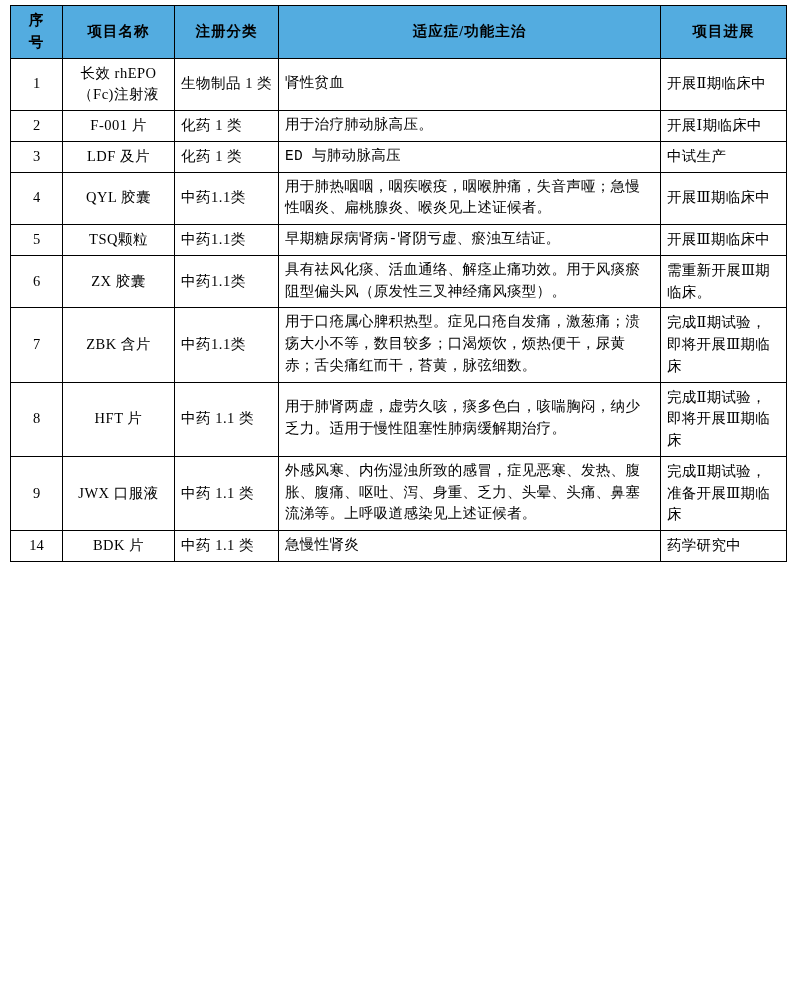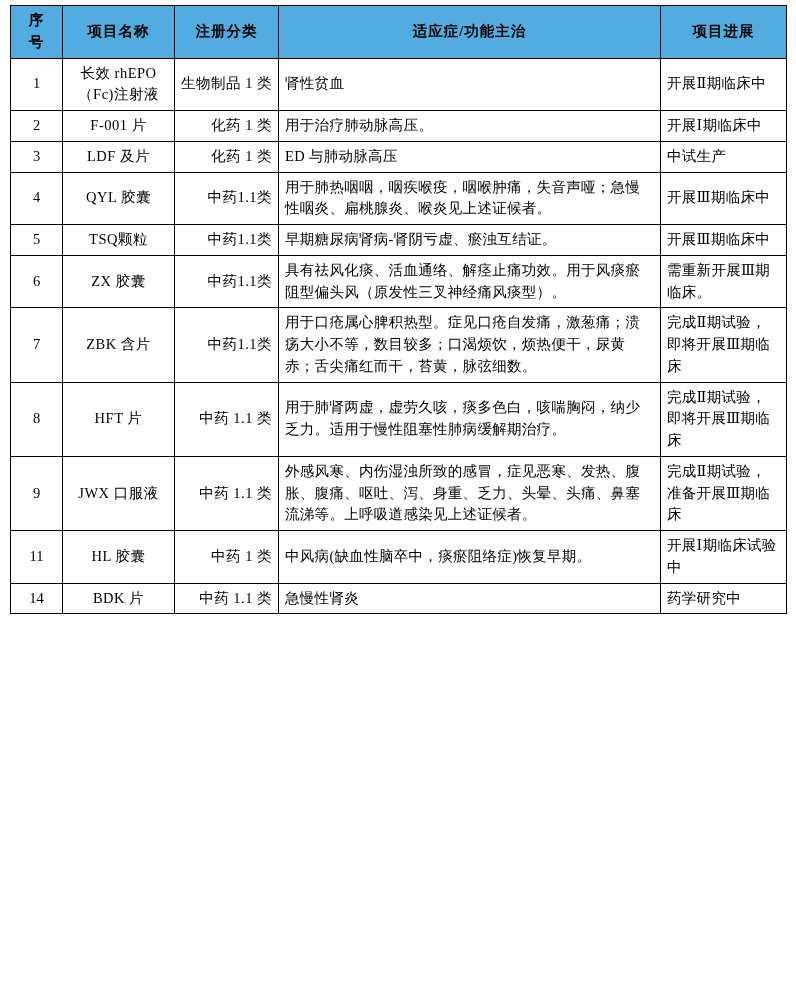--- a/index.html
+++ b/index.html
@@ -51,26 +51,27 @@
   td.no {
     text-align: center;
     font-family: "Liberation Serif", serif;
     font-size: 15px;
   }
   td.name {
     text-align: center;
     letter-spacing: 0.5px;
   }
   td.cls {
-    text-align: right;
+    text-align: left;
     letter-spacing: 0.5px;
   }
   td.ind {
     text-align: left;
     letter-spacing: 0.3px;
+    font-family: Liberation Mono, monospace;
   }
   td.prog {
     text-align: left;
     letter-spacing: 0.3px;
   }
 </style>
 </head>
 <body>
 
 <div class="page">
@@ -149,27 +150,20 @@
         <td class="prog">完成Ⅱ期试验，即将开展Ⅲ期临床</td>
       </tr>
       <tr>
         <td class="no">9</td>
         <td class="name">JWX 口服液</td>
         <td class="cls">中药 1.1 类</td>
         <td class="ind">外感风寒、内伤湿浊所致的感冒，症见恶寒、发热、腹胀、腹痛、呕吐、泻、身重、乏力、头晕、头痛、鼻塞流涕等。上呼吸道感染见上述证候者。</td>
         <td class="prog">完成Ⅱ期试验，准备开展Ⅲ期临床</td>
       </tr>
       <tr>
-        <td class="no">11</td>
-        <td class="name">HL 胶囊</td>
-        <td class="cls">中药 1 类</td>
-        <td class="ind">中风病(缺血性脑卒中，痰瘀阻络症)恢复早期。</td>
-        <td class="prog">开展Ⅰ期临床试验中</td>
-      </tr>
-      <tr>
         <td class="no">14</td>
         <td class="name">BDK 片</td>
         <td class="cls">中药 1.1 类</td>
         <td class="ind">急慢性肾炎</td>
         <td class="prog">药学研究中</td>
       </tr>
     </tbody>
   </table>
 </div>
 

